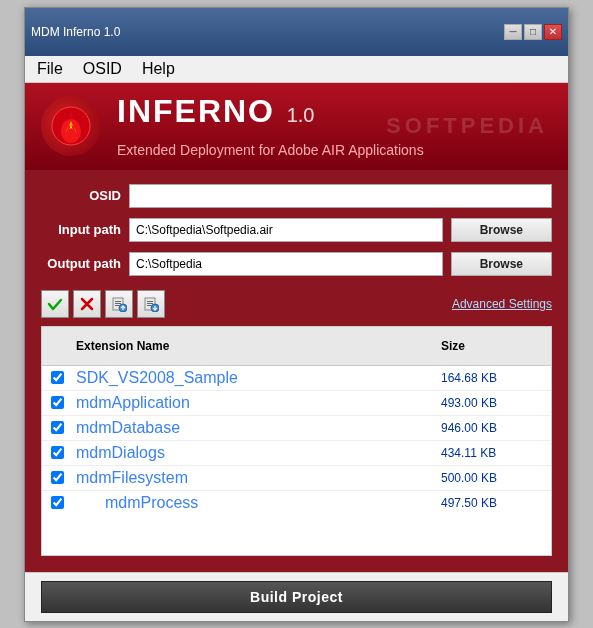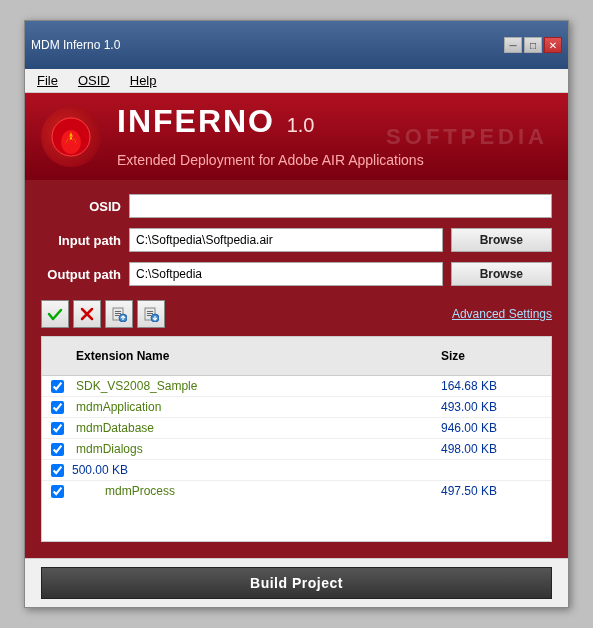--- a/index.html
+++ b/index.html
@@ -56,23 +56,22 @@
     .menubar {
       background: #f0f0f0;
       border-bottom: 1px solid #ccc;
       display: flex;
       padding: 2px 4px;
       gap: 4px;
     }
     .menu-item {
       padding: 2px 8px;
       cursor: pointer;
-      font-size: 13px;
+      font-size: 16px;
       color: #000;
-      text-decoration: underline;
     }
     .header-banner {
       background: linear-gradient(to bottom, #b01020, #7a0010);
       padding: 12px 16px;
       display: flex;
       align-items: center;
       gap: 16px;
       position: relative;
       overflow: hidden;
     }
@@ -230,22 +229,22 @@
       display: flex;
       align-items: center;
       justify-content: center;
       flex-shrink: 0;
     }
     .td-check input[type=checkbox] {
       cursor: pointer;
     }
     .td-name {
       flex: 1;
-      font-size: 12px;
-      color: #4d7c0f;
+      font-size: 16px;
+      color: #3b82f6;
       padding-left: 4px;
     }
     .td-size {
       width: 110px;
       font-size: 12px;
       color: #003399;
       flex-shrink: 0;
     }
     .empty-rows {
       height: 40px;
@@ -390,26 +389,27 @@
         <input type="checkbox" checked="" style="">
       </div>
       <div class="td-name">mdmDatabase</div>
       <div class="td-size">946.00 KB</div>
     </div>
           <div class="table-row">
       <div class="td-check">
         <input type="checkbox" checked="" style="">
       </div>
       <div class="td-name">mdmDialogs</div>
-      <div class="td-size">498.00 KB</div>
-    </div>
-          <div class="table-row">
-      <div class="td-check">
-        <input type="checkbox" checked="" style="">
-      </div>
+      <div class="td-size">434.11 KB</div>
+    </div>
+          <div class="table-row">
+      <div class="td-check">
+        <input type="checkbox" checked="" style="">
+      </div>
+      <div class="td-name">mdmFilesystem</div>
       <div class="td-size">500.00 KB</div>
     </div>
           <div class="table-row">
       <div class="td-check">
         <input type="checkbox" checked="" style="">
       </div>
       <div class="td-name">mdmProcess</div>
       <div class="td-size">497.50 KB</div>
     </div>
         </div>

